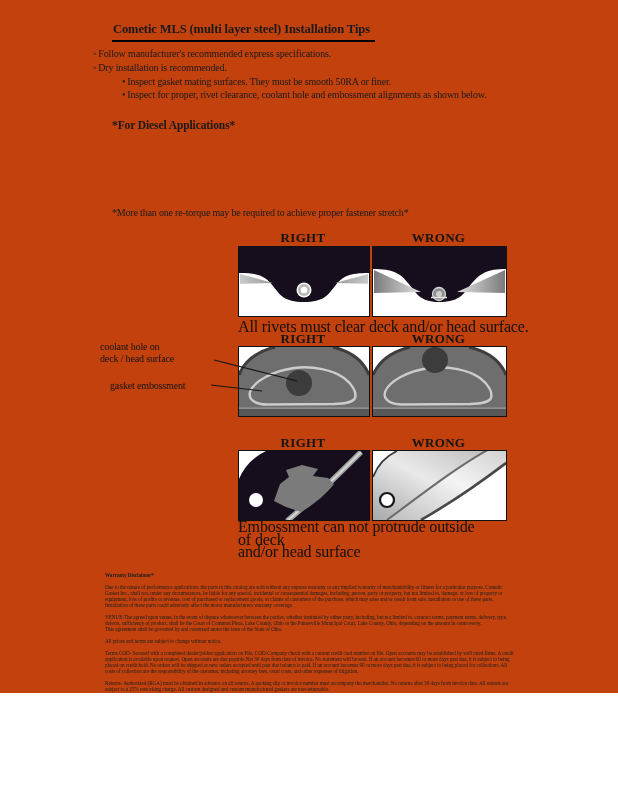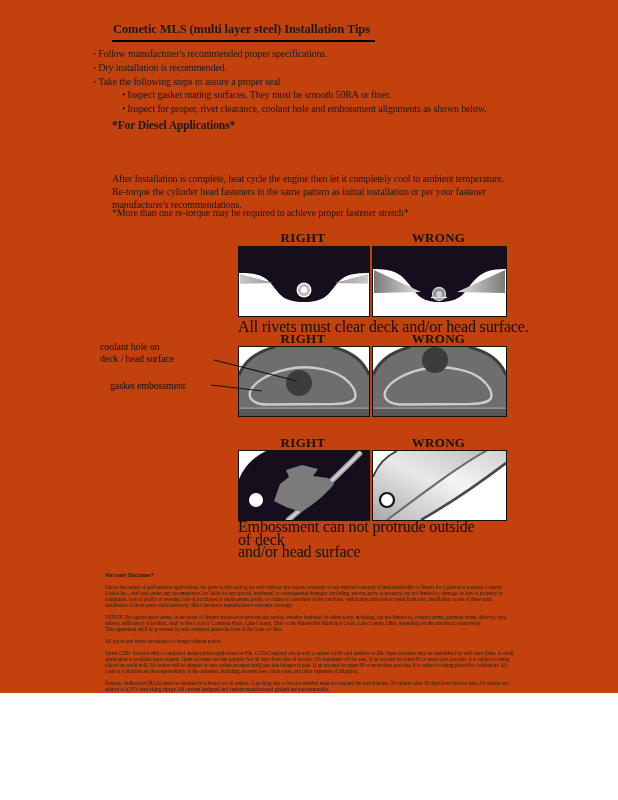--- a/index.html
+++ b/index.html
@@ -43,29 +43,27 @@
   .page-code { left:388px; top:759px; font-size:14px; letter-spacing:0.4px; color:#1f1f1f; }
 </style>
 </head>
 <body>
 
 <div id="page">
 
   <div class="abs doc-title">Cometic MLS (multi layer steel) Installation Tips</div>
 
   <div class="abs tips">
-    <div class="b">Follow manufacturer's recommended proper specifications.</div>
+    <div class="b">Follow manufacturer's recommended express specifications.</div>
     <div class="b">Dry installation is recommended.</div>
-    <div class="b">Take the following steps to assure a proper seal</div>
     <div class="sb">Inspect gasket mating surfaces.  They must be smooth 50RA or finer.</div>
     <div class="sb">Inspect for proper, rivet clearance, coolant hole and embossment alignments as shown below.</div>
   </div>
 
   <div class="abs diesel-head">*For Diesel Applications*</div>
-  <div class="abs body-par p2">After Installation is complete, heat cycle the engine then let it completely cool to ambient temperature. Re-torque the cylinder head fasteners in the same pattern as initial installation or per your fastener manufacturer's recommendations.</div>
   <div class="abs body-par note">*More than one re-torque may be required to achieve proper fastener stretch*</div>
 
   <div class="abs dlabel" style="left:238px; top:230px;">RIGHT</div>
   <div class="abs dlabel" style="left:372px; top:230px; width:133px;">WRONG</div>
 
   <div class="abs dbox" style="left:238px; top:246px; width:130px; height:69px;">
     <svg viewBox="0 0 130 69" width="130" height="69">
       <defs>
         <linearGradient id="w1l" x1="0" y1="0" x2="1" y2="0">
             <stop offset="0" stop-color="#c9c9c9"></stop>

